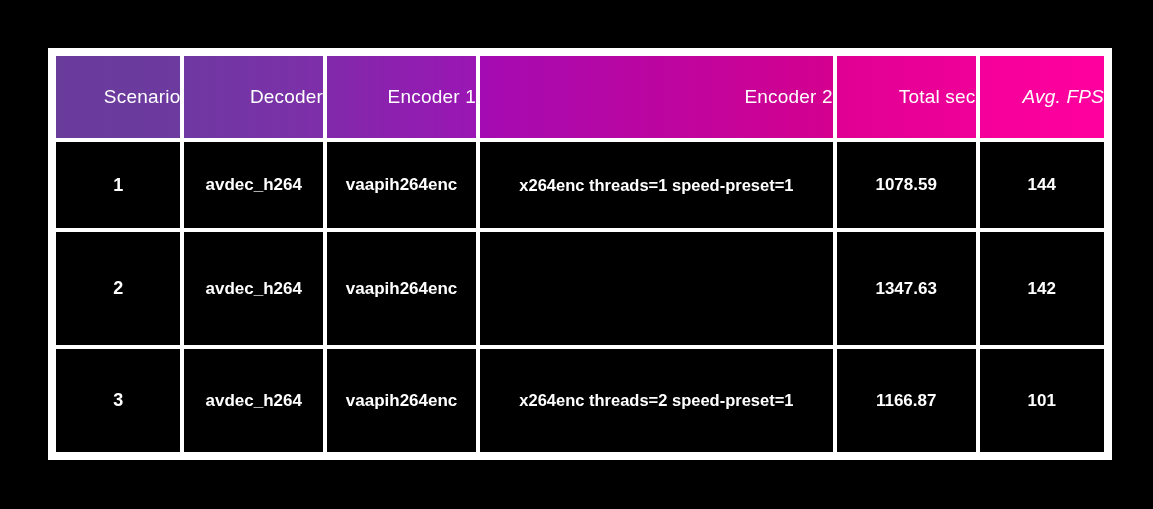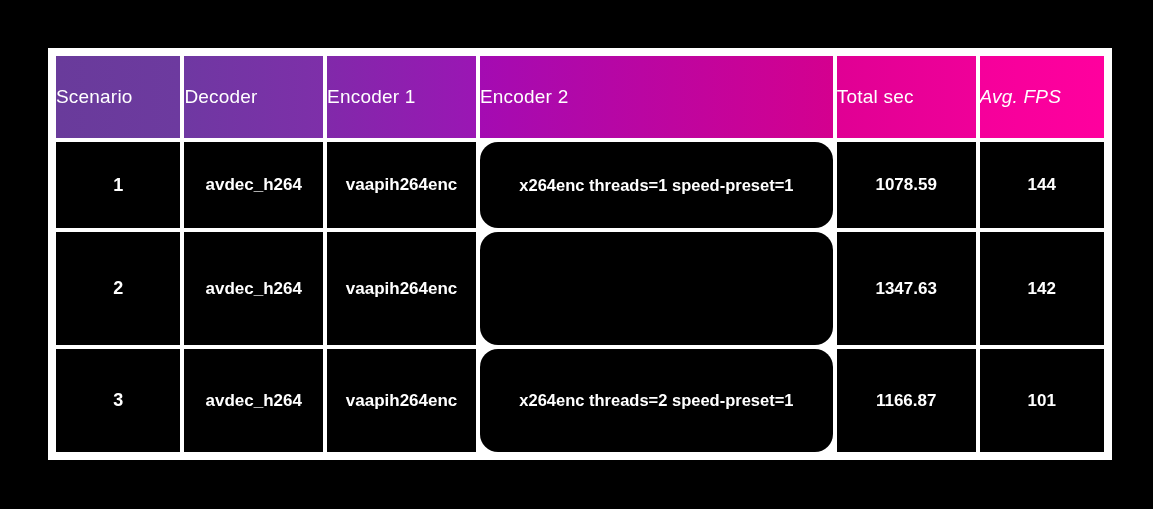--- a/index.html
+++ b/index.html
@@ -45,21 +45,21 @@
 
   
   thead th {
     padding: 0;
     margin: 0;
     height: 82px;
     color: #ffffff;
     font-size: 19px;
     font-weight: 400;
     letter-spacing: 0.2px;
-    text-align: left;
+    text-align: right;
     vertical-align: middle;
     background-clip: padding-box;
   }
 
   
   .th-scenario  { background: linear-gradient(90deg, #693b9b 0%, #6d3a9f 100%); }
   .th-decoder   { background: linear-gradient(90deg, #6f38a2 0%, #7e2fa9 100%); }
   .th-encoder1  { background: linear-gradient(90deg, #8129aa 0%, #9b16b4 100%); }
   .th-encoder2  { background: linear-gradient(90deg, #a40bb2 0%, #d4008f 100%); }
   .th-total     { background: linear-gradient(90deg, #e00094 0%, #ef0099 100%); margin-top: 17px; }
@@ -77,21 +77,21 @@
     vertical-align: middle;
     background-clip: padding-box;
     white-space: nowrap;
   }
 
   tbody tr.row-1 td { height: 84px; }
   tbody tr.row-2 td { height: 110px; }
   tbody tr.row-3 td { height: 100px; }
 
   td.cell-scenario { font-size: 18px; }
-  td.cell-encoder2 { font-size: 16.5px; border-radius: 18px; }
+  td.cell-encoder2 { font-size: 16.5px; }
   td.cell-total,
   td.cell-fps { font-size: 17px; }
   td.empty-cell { font-size: 0; }
 </style>
 </head>
 <body>
 
 <div class="stage">
   <div class="table-frame">
     <table class="table">

